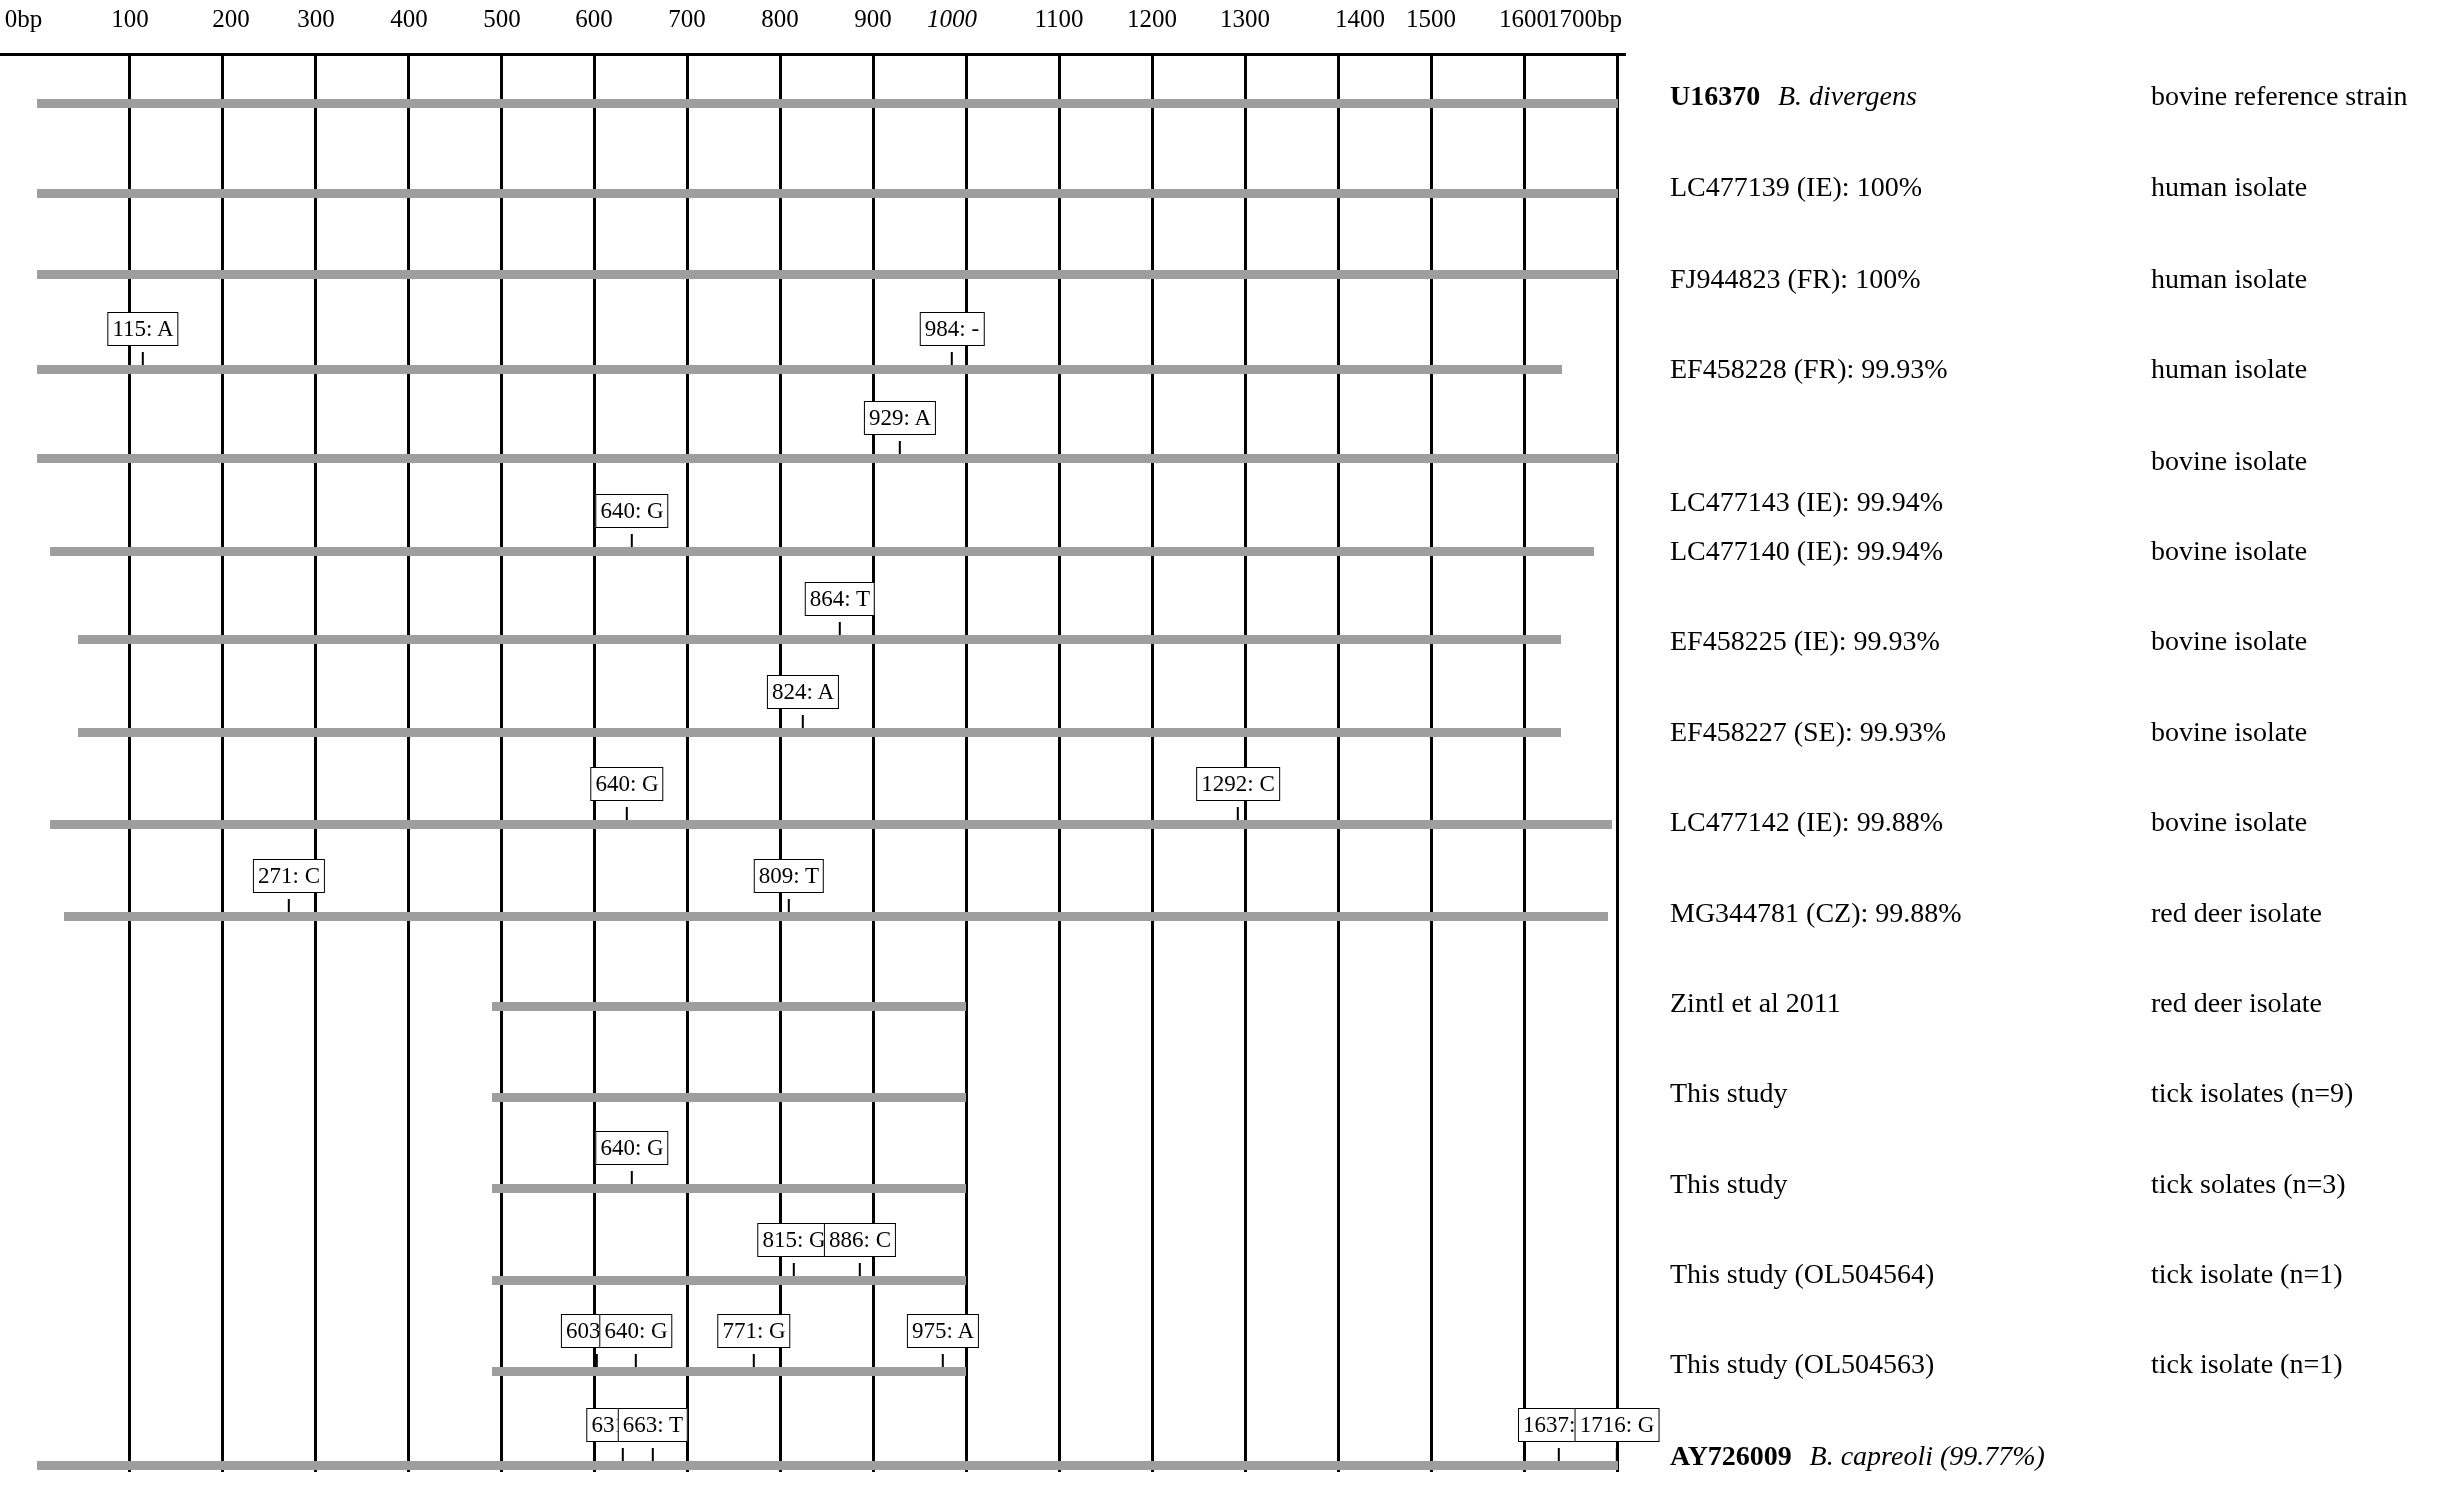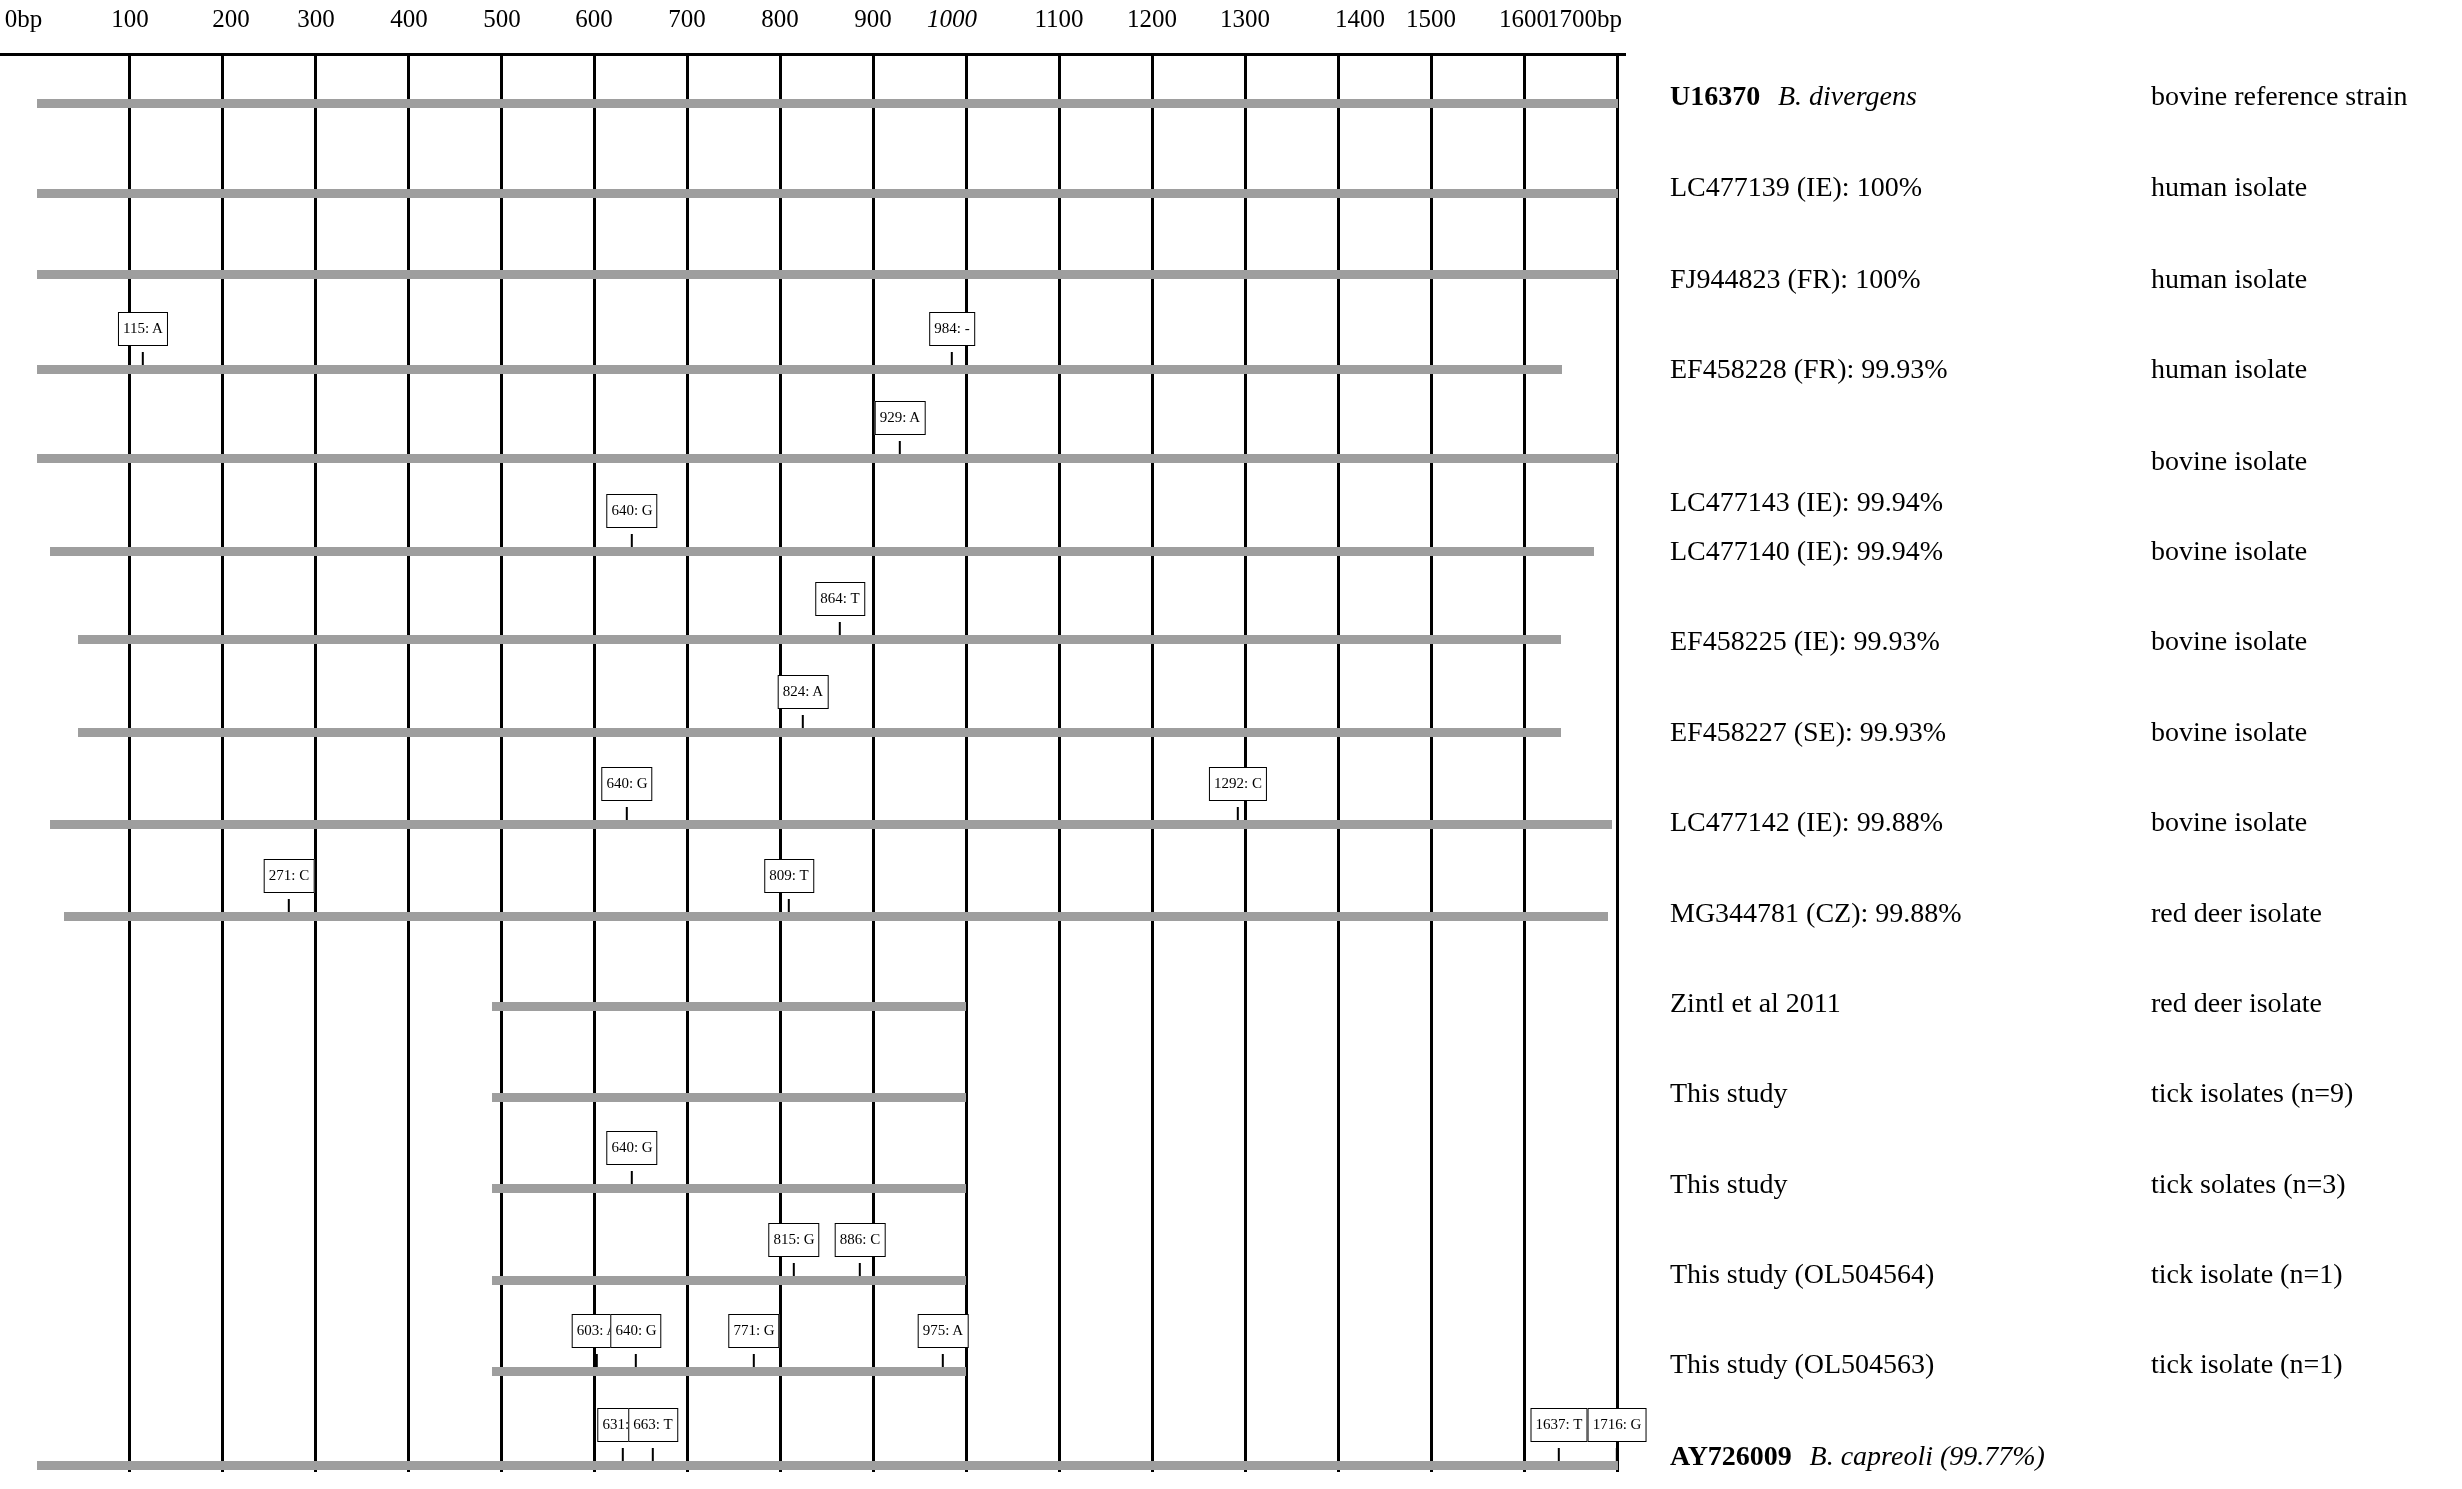--- a/index.html
+++ b/index.html
@@ -55,21 +55,21 @@
     position: absolute;
     height: 8.8px;
     background: #9e9e9e;
   }
 
   
   .snp {
     position: absolute;
     border: 1.8px solid #000000;
     background: #ffffff;
-    font-size: 15px;
+    font-size: 23px;
     line-height: 23.6px;
     padding: 3.5px 4.1px 4.7px 4.1px;
     white-space: nowrap;
     transform: translateX(-50%);
     box-sizing: border-box;
   }
   .snp-stem {
     position: absolute;
     width: 2.4px;
     height: 13px;

